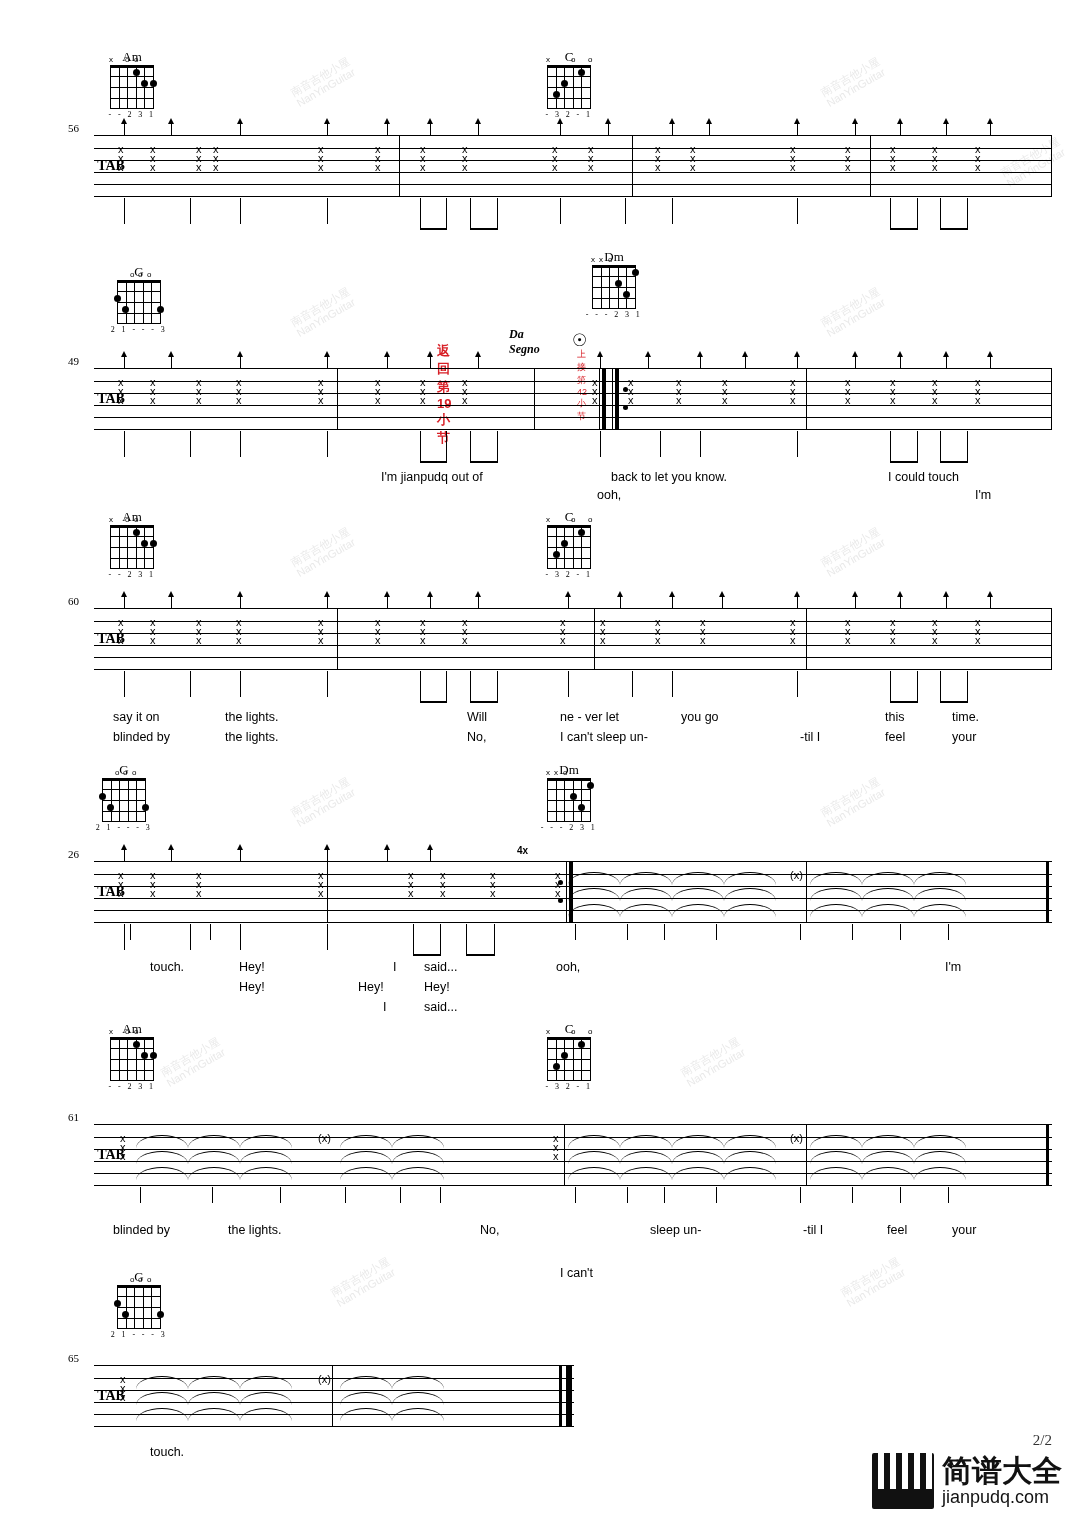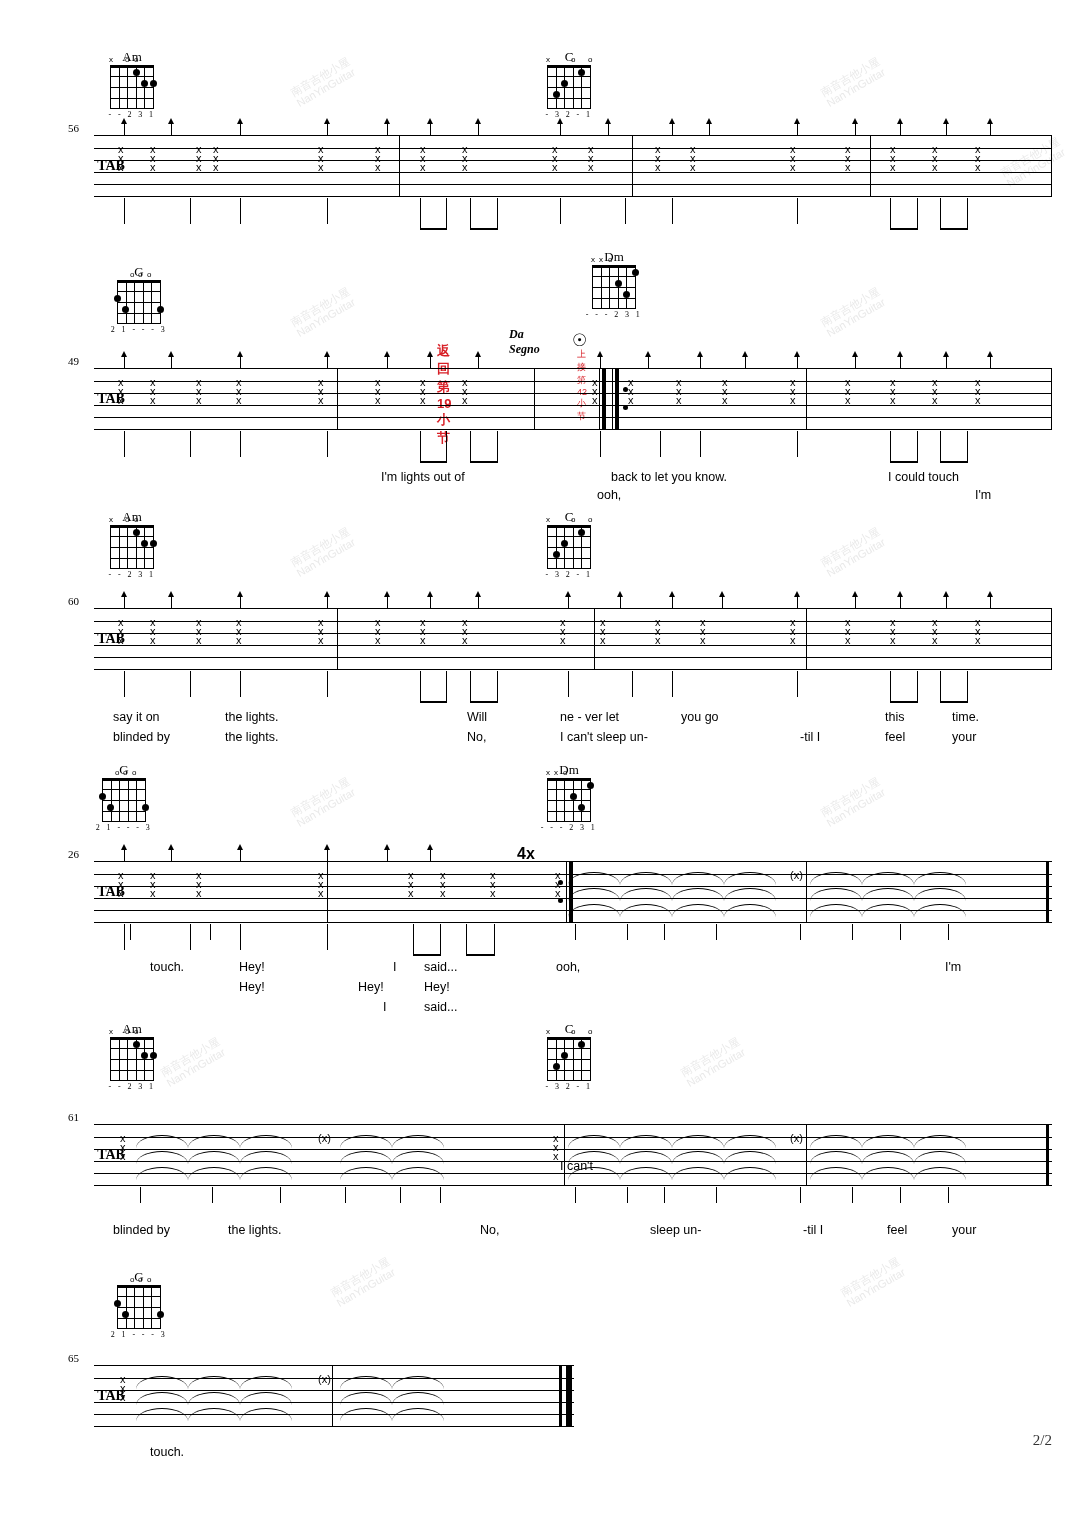--- a/index.html
+++ b/index.html
@@ -35,21 +35,21 @@
   .beam{position:absolute;height:2.4px;background:#000;}
   .arc{position:absolute;border:1.1px solid #000;border-bottom:none;border-left:none;border-right:none;border-radius:50%/100% 100% 0 0;height:12px;}
 
   
   .lyric{position:absolute;font-family:"Liberation Sans",sans-serif;font-size:12.5px;white-space:nowrap;}
 
   
   .anno-it{position:absolute;font-family:"Liberation Serif",serif;font-style:italic;font-weight:bold;font-size:12px;}
   .anno-red{position:absolute;font-family:"Liberation Sans",sans-serif;font-weight:bold;font-size:13px;color:#d81f26;}
   .anno-red-sm{position:absolute;font-family:"Liberation Sans",sans-serif;font-size:9px;color:#d81f26;}
-  .rep4x{position:absolute;font-family:"Liberation Sans",sans-serif;font-weight:bold;font-size:16px;}
+  .rep4x{position:absolute;font-family:"Liberation Sans",sans-serif;font-weight:bold;font-size:10px;}
 
   
   .wm{position:absolute;color:#e9e9e9;font-family:"Liberation Sans",sans-serif;font-size:11px;line-height:12px;transform:rotate(-30deg);white-space:nowrap;pointer-events:none;}
   .wm b{font-weight:normal;display:block;}
 
   
   .logo{position:absolute;right:18px;bottom:18px;display:flex;align-items:center;}
   .piano{width:62px;height:56px;background:#111;position:relative;border-radius:2px;}
   .piano i{position:absolute;top:0;width:6px;height:36px;background:#fff;}
   .logotext{margin-left:8px;}
@@ -364,21 +364,21 @@
       <div class="stem" style="left:700px;top:431px;height:26px;"></div>
       <div class="stem" style="left:797px;top:431px;height:26px;"></div>
       <div class="stem" style="left:890px;top:431px;height:32px;"></div>
       <div class="stem" style="left:917px;top:431px;height:32px;"></div>
       <div class="beam" style="left:890px;top:461px;width:28px;"></div>
       <div class="stem" style="left:940px;top:431px;height:32px;"></div>
       <div class="stem" style="left:967px;top:431px;height:32px;"></div>
       <div class="beam" style="left:940px;top:461px;width:28px;"></div>
     </div>
 
-    <div class="lyric" style="left:381px;top:470px;">I'm lights out of</div>
+    <div class="lyric" style="left:381px;top:470px;">I'm jianpudq out of</div>
     <div class="lyric" style="left:597px;top:470px;margin-left:14px;">back to let    you know.</div>
     <div class="lyric" style="left:888px;top:470px;">I could touch</div>
     <div class="lyric" style="left:597px;top:488px;">ooh,</div>
     <div class="lyric" style="left:975px;top:488px;">I'm</div>
   </div>
 
   <div class="system">
 
     <div class="chordbox" style="left:103px;top:510px;">
       <div class="chordname">Am</div>
@@ -782,21 +782,21 @@
       <div class="stem" style="left:716px;top:1187px;height:16px;"></div>
       <div class="stem" style="left:800px;top:1187px;height:16px;"></div>
       <div class="stem" style="left:852px;top:1187px;height:16px;"></div>
       <div class="stem" style="left:900px;top:1187px;height:16px;"></div>
       <div class="stem" style="left:948px;top:1187px;height:16px;"></div>
     </div>
 
     <div class="lyric" style="left:113px;top:1223px;">blinded by</div>
     <div class="lyric" style="left:228px;top:1223px;">the lights.</div>
     <div class="lyric" style="left:480px;top:1223px;">No,</div>
-    <div class="lyric" style="left:560px;top:1159px;">I can't</div>
+    <div class="lyric" style="left:560px;top:1266px;">I can't</div>
     <div class="lyric" style="left:650px;top:1223px;">sleep un-</div>
     <div class="lyric" style="left:803px;top:1223px;">-til I</div>
     <div class="lyric" style="left:887px;top:1223px;">feel</div>
     <div class="lyric" style="left:952px;top:1223px;">your</div>
   </div>
 
   <div class="system">
 
     <div class="chordbox" style="left:110px;top:1270px;">
       <div class="chordname">G</div>
@@ -851,14 +851,27 @@
       <div class="arc" style="left:340px;top:1392px;width:52px;"></div>
       <div class="arc" style="left:392px;top:1392px;width:52px;"></div>
       <div class="arc" style="left:340px;top:1408px;width:52px;"></div>
       <div class="arc" style="left:392px;top:1408px;width:52px;"></div>
     </div>
 
     <div class="lyric" style="left:150px;top:1445px;">touch.</div>
   </div>
 
   <div class="pageno">2/2</div>
+  <div class="logo">
+    <div class="piano">
+      <i style="left:6px;"></i>
+        <i style="left:18px;"></i>
+        <i style="left:30px;"></i>
+        <i style="left:42px;"></i>
+        <i style="left:54px;"></i>
+    </div>
+    <div class="logotext">
+      <div class="cn">简谱大全</div>
+      <div class="en">jianpudq.com</div>
+    </div>
+  </div>
 
 </div>
 
 </body></html>

